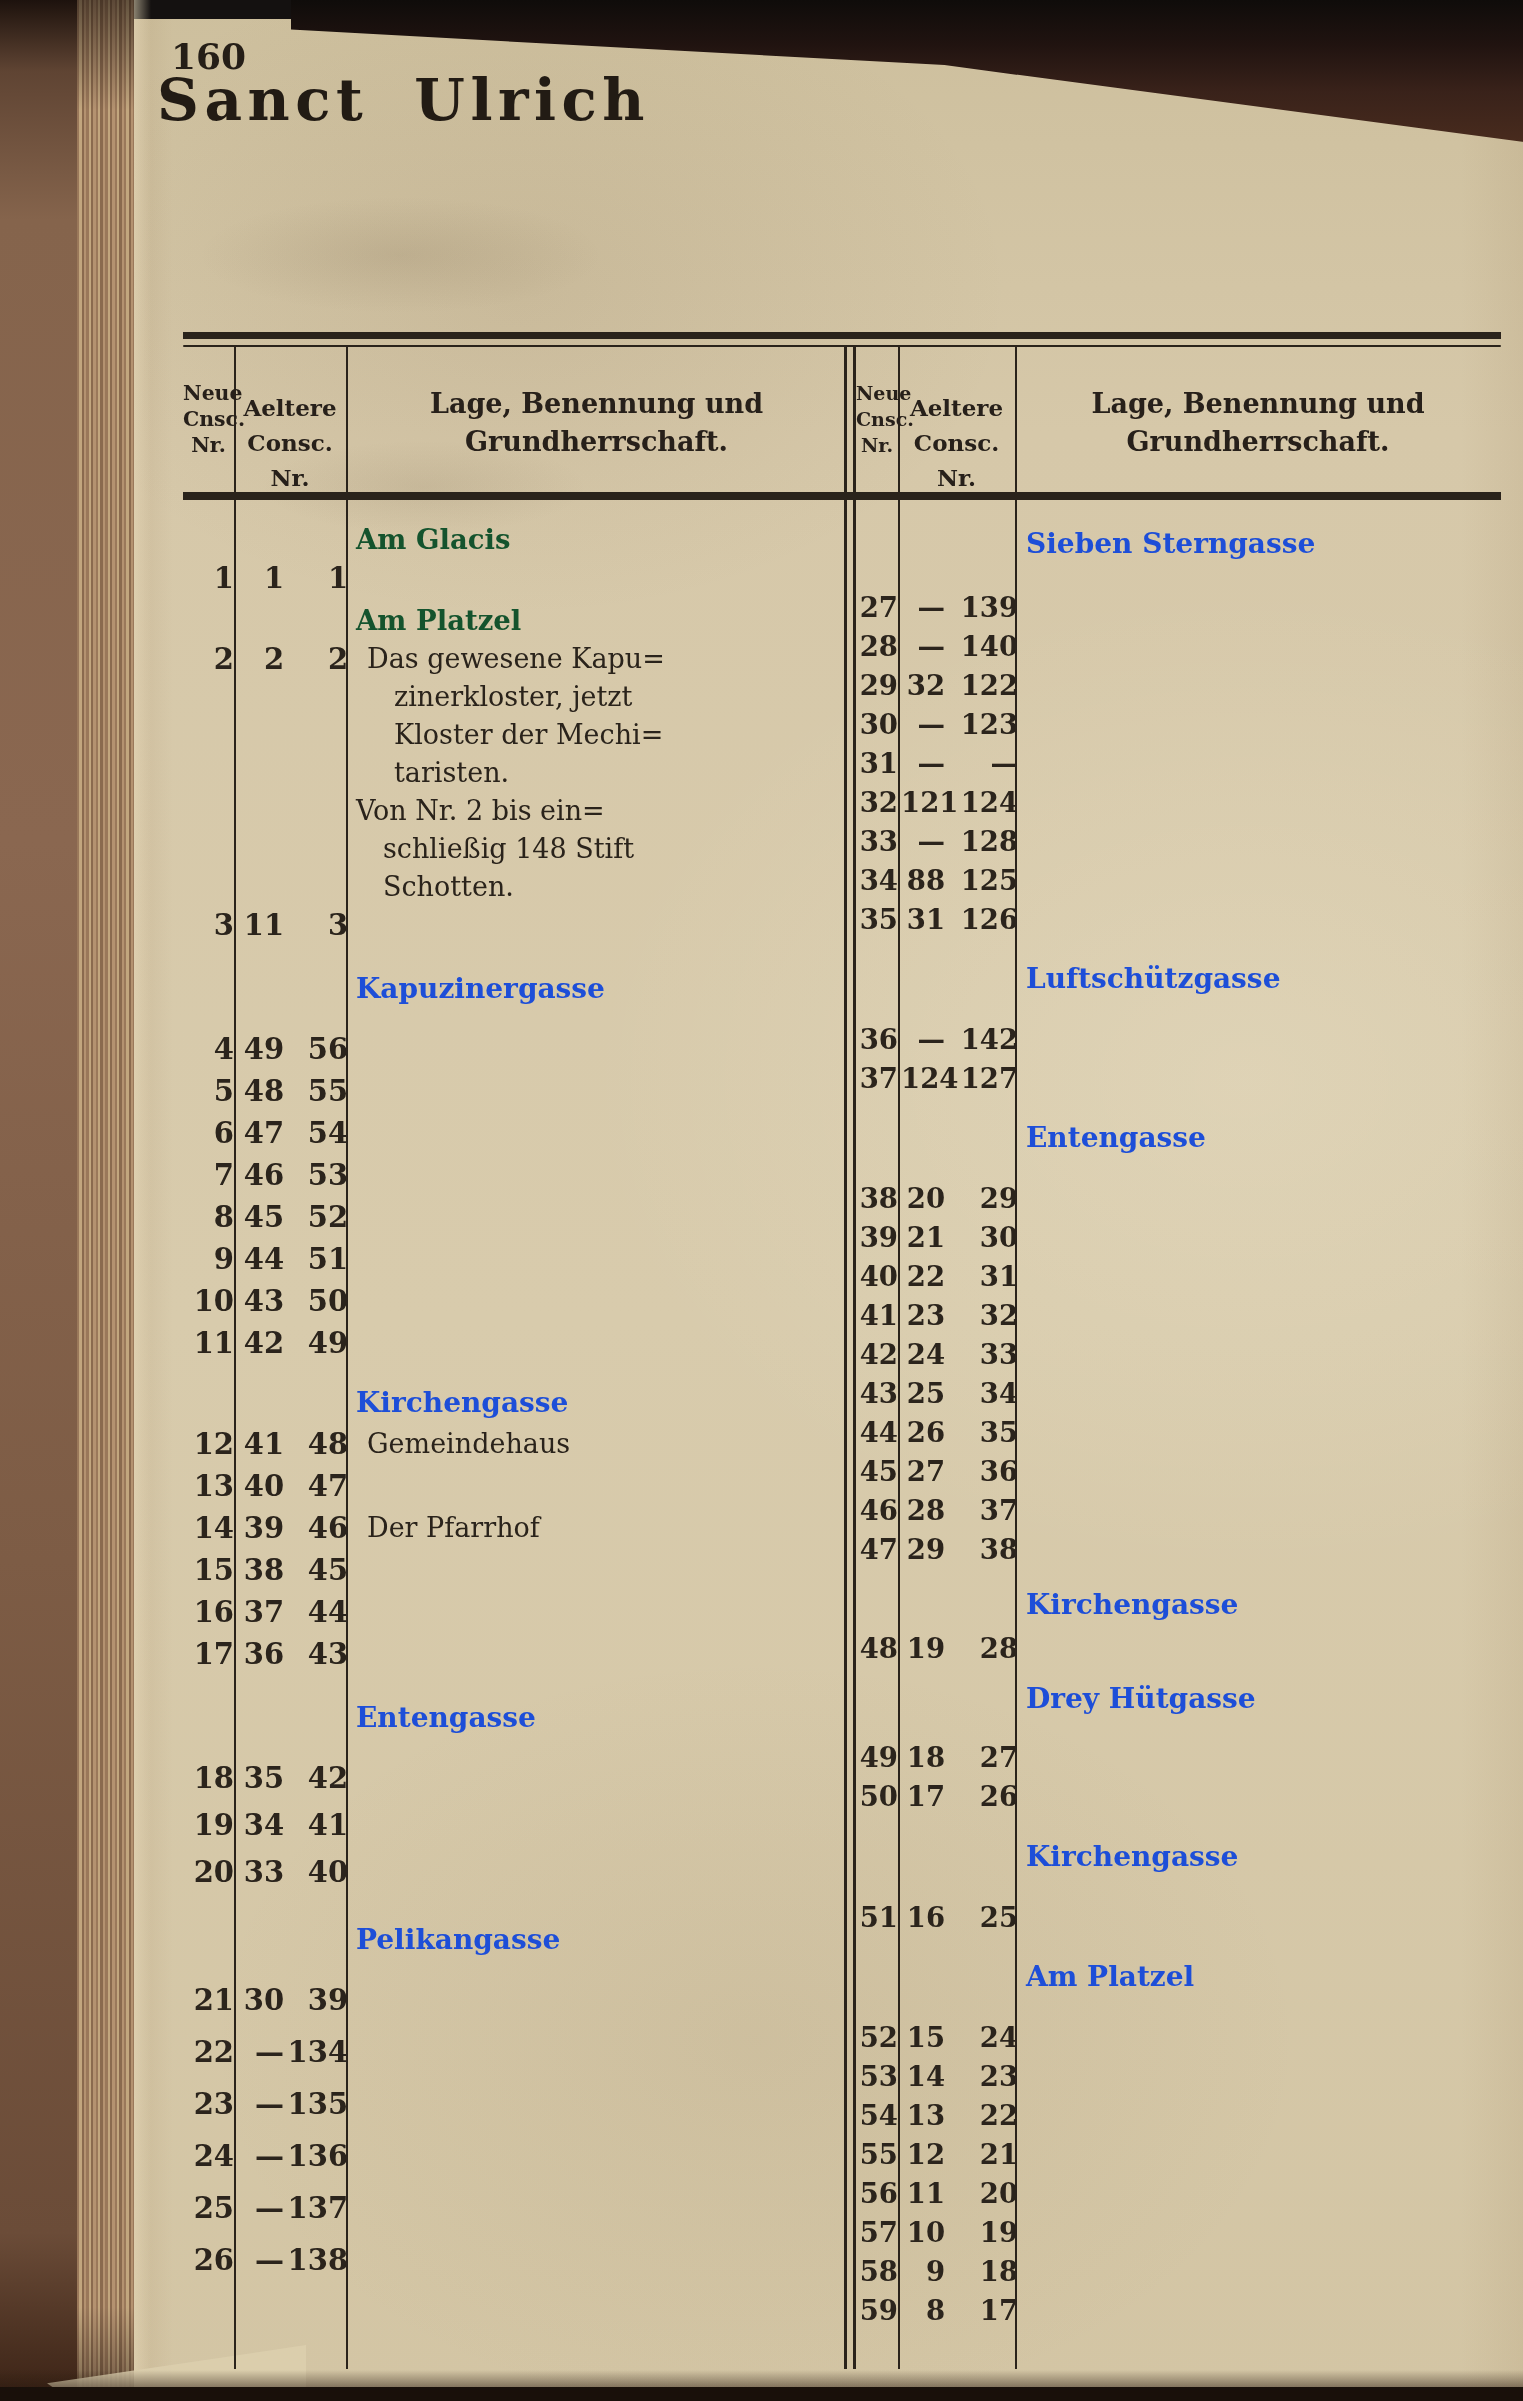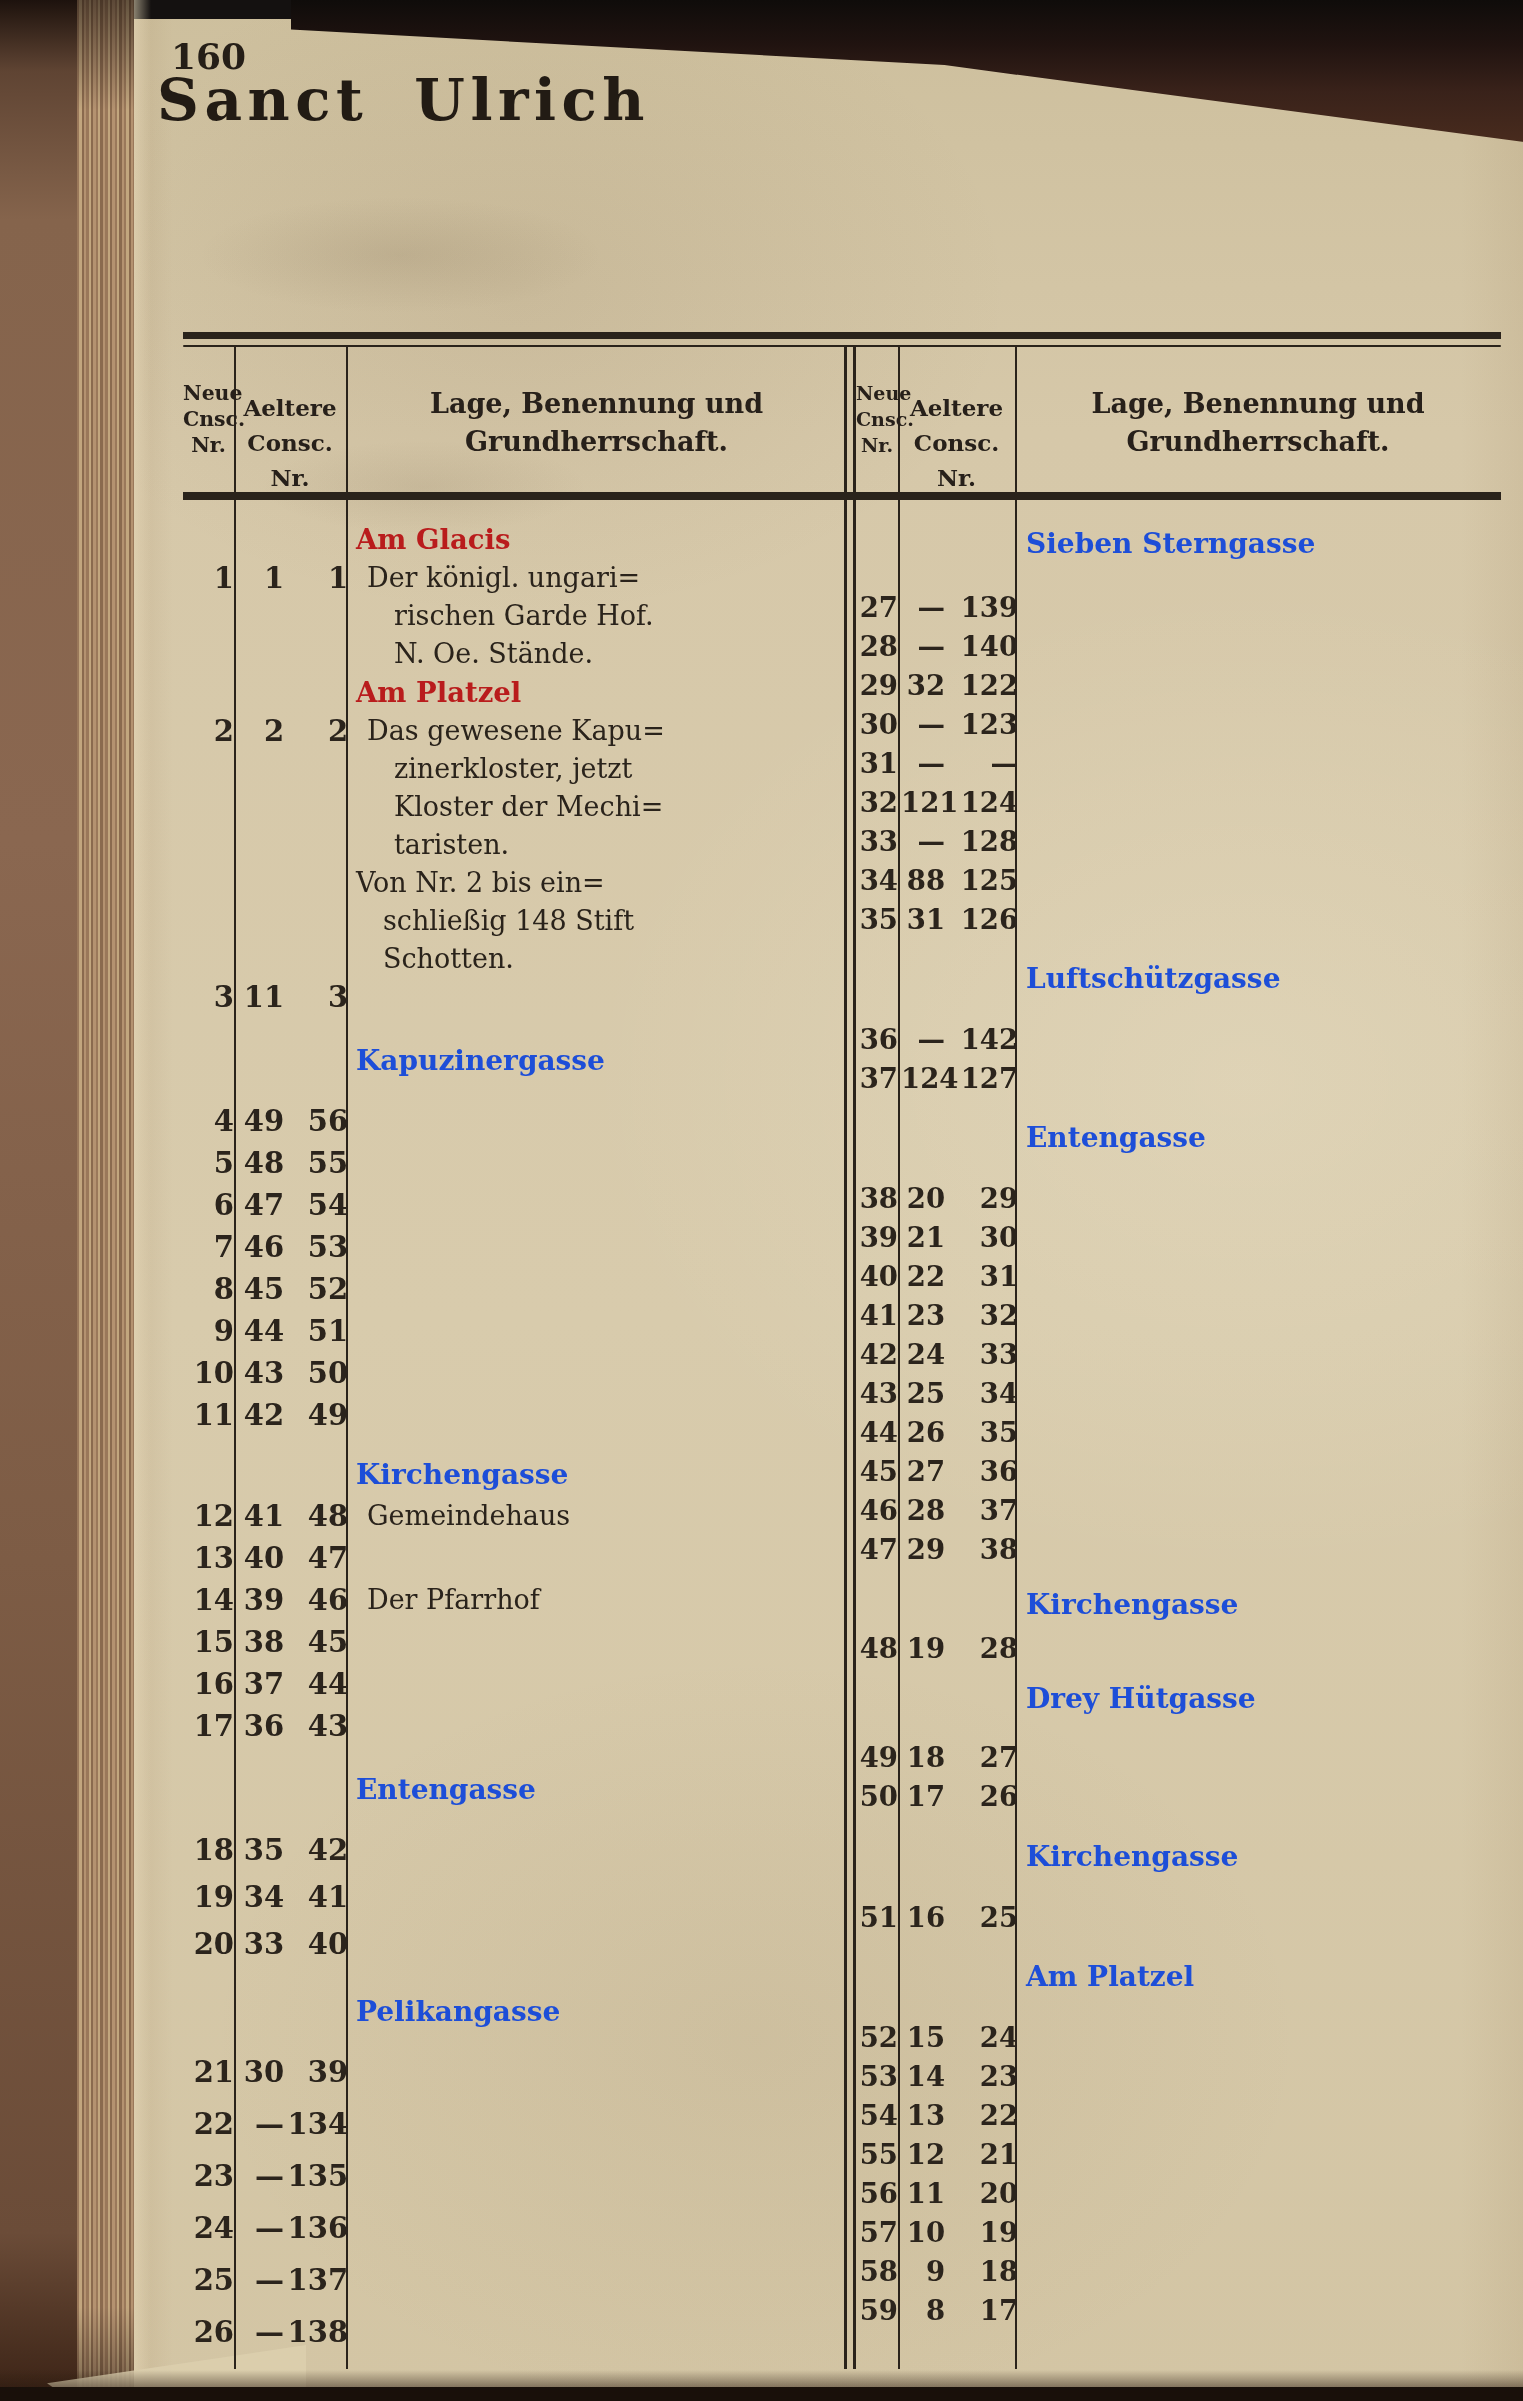--- a/index.html
+++ b/index.html
@@ -95,21 +95,21 @@
   .c-neue{width:var(--wn);text-align:right;padding-right:3.1px;
     font-size:var(--num-fs);font-weight:bold;line-height:38px;color:#2b241c;}
   .c-a1{width:var(--wa1);text-align:right;font-size:var(--num-fs);font-weight:bold;line-height:38px;}
   .c-a2{width:var(--wa2);text-align:right;padding-right:7.9px;font-size:var(--num-fs);font-weight:bold;line-height:38px;}
   .c-lage{flex:1;padding-left:11px;font-size:27px;line-height:38px;color:#2a231b;}
   .c-lage .line:not(:first-child){padding-left:27px;}
 
   .block-heading{font-size:28px;font-weight:bold;color:#1d4ed8;
     padding-left:calc(var(--wn) + var(--wa1) + var(--wa2) + 11px);
     margin:20.4px 0 22px;line-height:39px;}
-  .block-subheading{font-size:27.5px;font-weight:bold;color:#b91c1c;
+  .block-subheading{font-size:27.5px;font-weight:bold;color:#14532d;
     padding-left:calc(var(--wn) + var(--wa1) + var(--wa2) + 11px);
     line-height:39px;}
   .block-note{font-size:27px;line-height:38px;color:#2a231b;
     padding-left:calc(var(--wn) + var(--wa1) + var(--wa2) + 11px);}
   .block-note .line:not(:first-child){padding-left:27px;}
 
   .half-left > :nth-child(16){margin:17.3px 0 3.1px;}   
   .half-left > .block-row:nth-last-child(-n+6){min-height:52px;}
   .half-left > .block-row:nth-last-child(n+8):nth-last-child(-n+10){min-height:47px;}
   .half-right > :nth-child(1){margin-top:0;margin-bottom:25px;}
@@ -180,25 +180,20 @@
       <div>Grundherrschaft.</div>
     </div>
   </div>
 
   <div class="half half-left" id="half-left">
       <div class="block-subheading">Am Glacis</div>
       <div class="block-row">
         <span class="c-neue">1</span>
         <span class="c-a1">1</span>
         <span class="c-a2">1</span>
-        <div class="c-lage">
-          <div class="line">Der königl. ungari=</div>
-          <div class="line">rischen Garde Hof.</div>
-          <div class="line">N. Oe. Stände.</div>
-        </div>
       </div>
       <div class="block-subheading">Am Platzel</div>
       <div class="block-row">
         <span class="c-neue">2</span>
         <span class="c-a1">2</span>
         <span class="c-a2">2</span>
         <div class="c-lage">
           <div class="line">Das gewesene Kapu=</div>
           <div class="line">zinerkloster, jetzt</div>
           <div class="line">Kloster der Mechi=</div>

